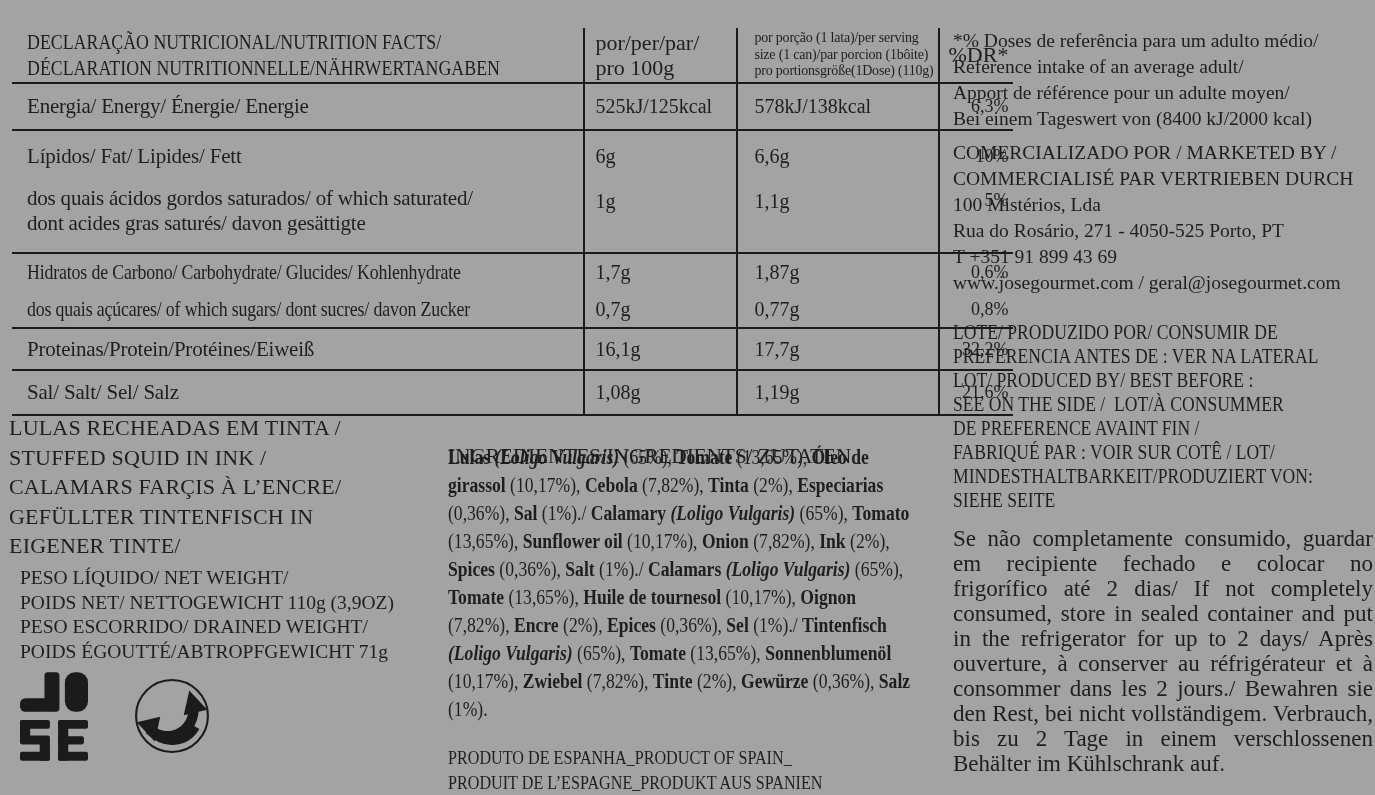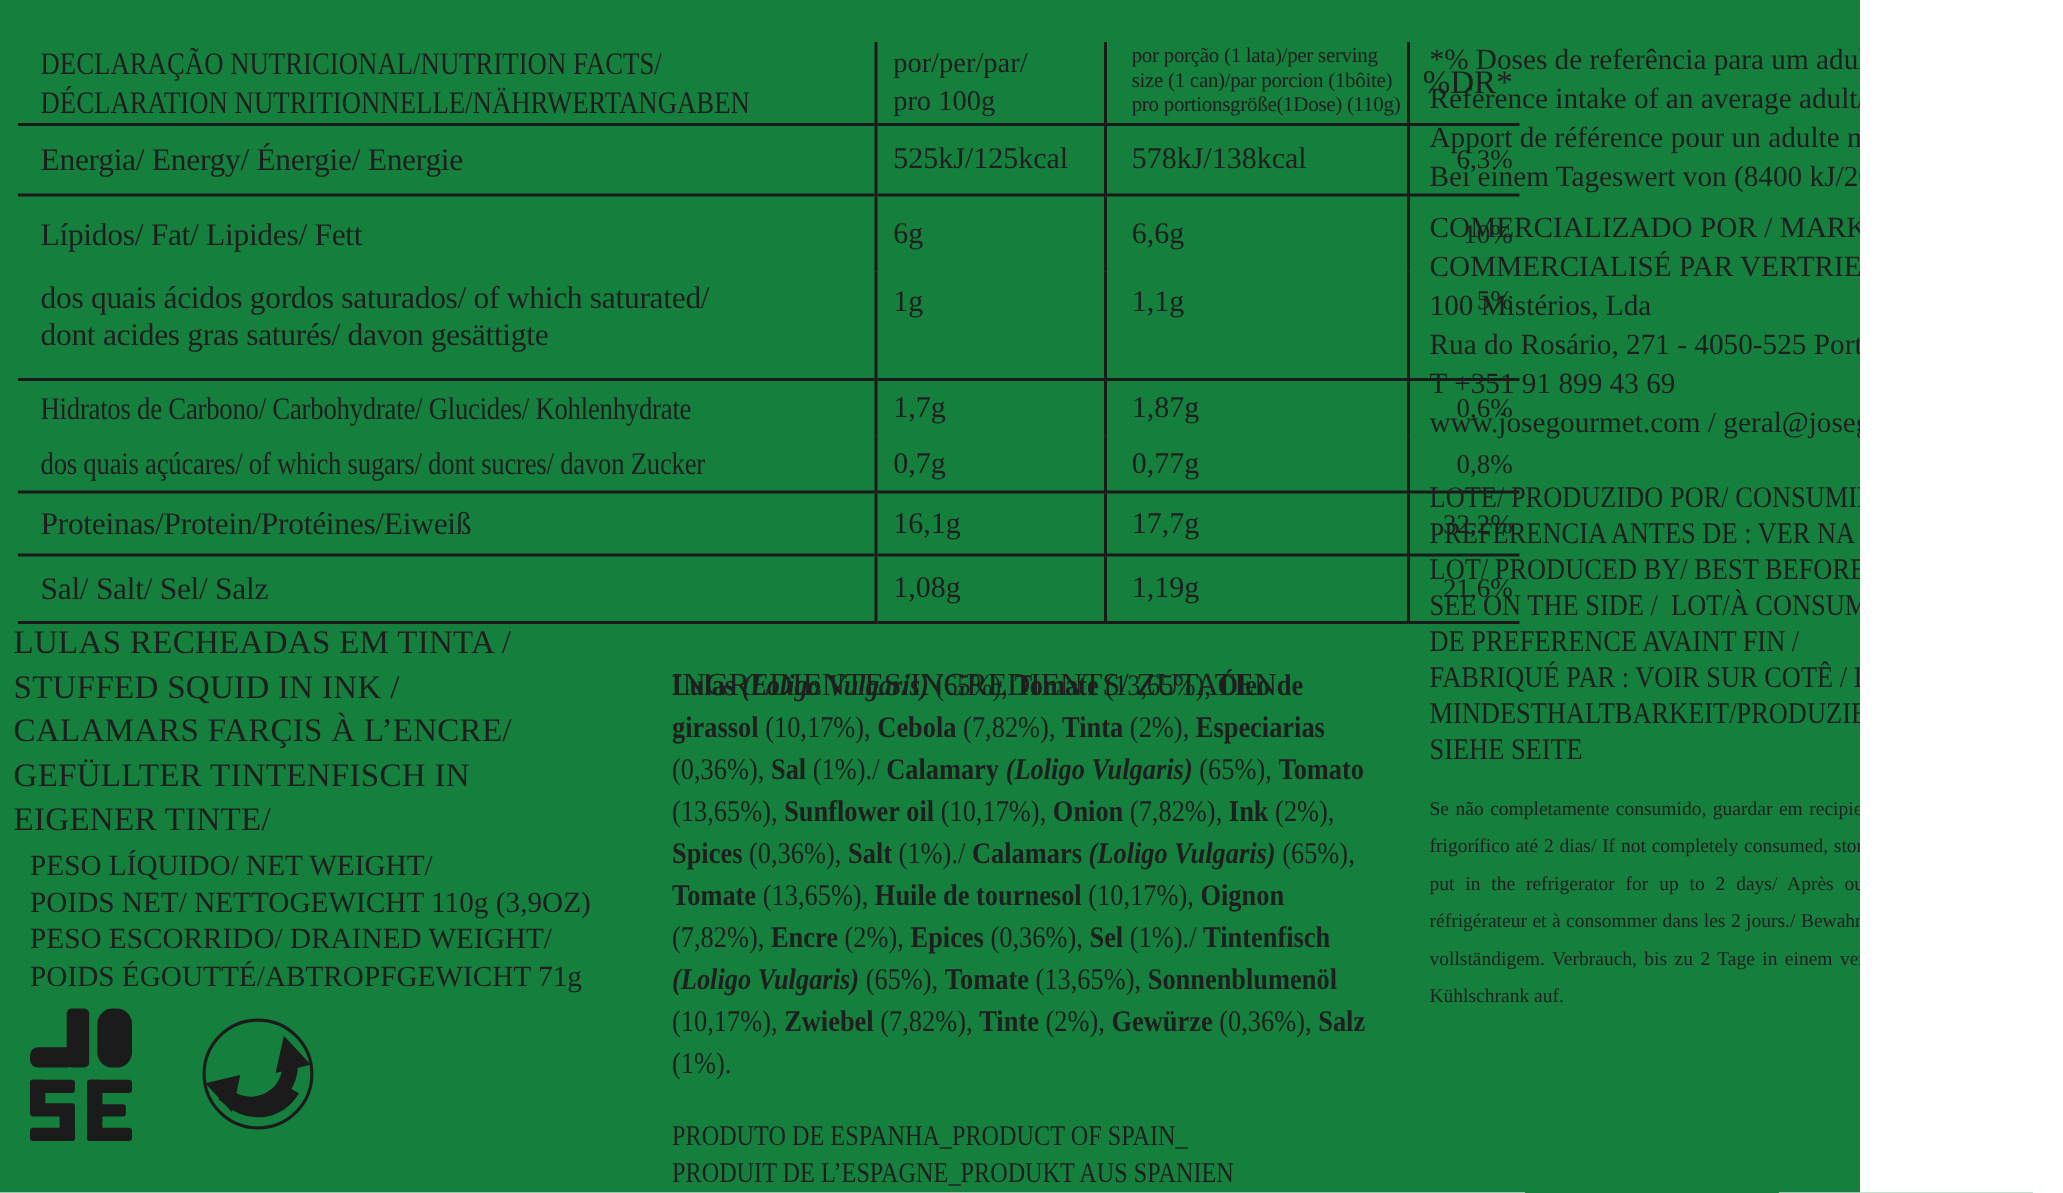--- a/index.html
+++ b/index.html
@@ -1,17 +1,17 @@
 <!DOCTYPE html>
 <html><head>
 <meta charset="utf-8">
 <style>
   html,body{margin:0;padding:0;background:#fff;}
   .sheet{
-    position:relative; width:1240px; height:795px; background:#15803d;
+    position:relative; width:1375px; height:795px; background:#a3a3a3;
     font-family:"Liberation Serif","DejaVu Serif",serif;
     color:#1e1e1e; overflow:hidden;
   }
   
   table.nut{border-collapse:collapse; table-layout:fixed; position:absolute; left:12px; top:28px;}
   table.nut td{vertical-align:middle; padding:0; overflow:visible;}
   table.nut .c1{width:525px; padding-left:15px;}
   table.nut .c2{width:141px; padding-left:10px;}
   table.nut .c3{width:184px; padding-left:16px;}
   table.nut .c4{width:68px; text-align:right; padding-right:5px;}
@@ -26,31 +26,31 @@
   tr.r-sat .c2,tr.r-sat .c3,tr.r-sat .c4{padding-top:9px;}
   tr.r-carb td{height:37px;}
   tr.r-sugar td{height:36px;}
   tr.r-prot td{height:40px;}
   tr.r-salt td{height:43px;}
   .lbl{font-size:21px; letter-spacing:-0.2px; white-space:pre-line;}
   .val{font-size:20px;}
   .dr{font-size:18px;}
   .sqz{display:inline-block; transform:scaleX(0.85); transform-origin:0 50%; white-space:pre;}
   .head-title{font-size:21px; line-height:26px;}
-  .head-per100{font-size:19px; line-height:25px; white-space:pre-line;}
+  .head-per100{font-size:22px; line-height:25px; white-space:pre-line;}
   .head-serving{font-size:14px; line-height:16.5px; white-space:pre-line; letter-spacing:-0.2px;}
   .head-dr{font-size:22px; text-align:center; padding-right:2px;}
   
   .rightcol{position:absolute; left:953px; top:28px; width:420px;}
   .rc-block{position:absolute; left:0; white-space:pre-line; font-size:19.5px; line-height:26px;}
   .rc-ref{top:0;}
   .rc-marketed{top:112px;}
   .rc-lot{top:292px; line-height:24px; font-size:20px;}
   .rc-lot .inner{display:inline-block; transform:scaleX(0.88); transform-origin:0 0; white-space:pre;}
-  .rc-storage{top:498px; white-space:normal; text-align:justify; font-size:13px; line-height:25px;}
+  .rc-storage{top:498px; white-space:normal; text-align:justify; font-size:23px; line-height:25px;}
   
   .prodname{position:absolute; left:9px; top:413px; width:420px; font-size:22px; line-height:29.5px; white-space:pre-line; letter-spacing:0.2px;}
   .weights{position:absolute; left:20px; top:566px; width:420px; font-size:19.5px; line-height:24.5px; white-space:pre-line;}
   .logo-jose{position:absolute; left:20px; top:672px;}
   .logo-greendot{position:absolute; left:134px; top:678px;}
   
   .ingr-head{position:absolute; left:448px; top:413px; width:470px; font-size:21.5px; letter-spacing:-0.2px;margin-top:31px;}
   .ingr-body{position:absolute; left:448px; top:443px; width:527px; transform:scaleX(0.88); transform-origin:0 0; font-size:20px; line-height:28px;}
   .run-b{font-weight:bold;}
   .run-bi{font-weight:bold; font-style:italic;}

